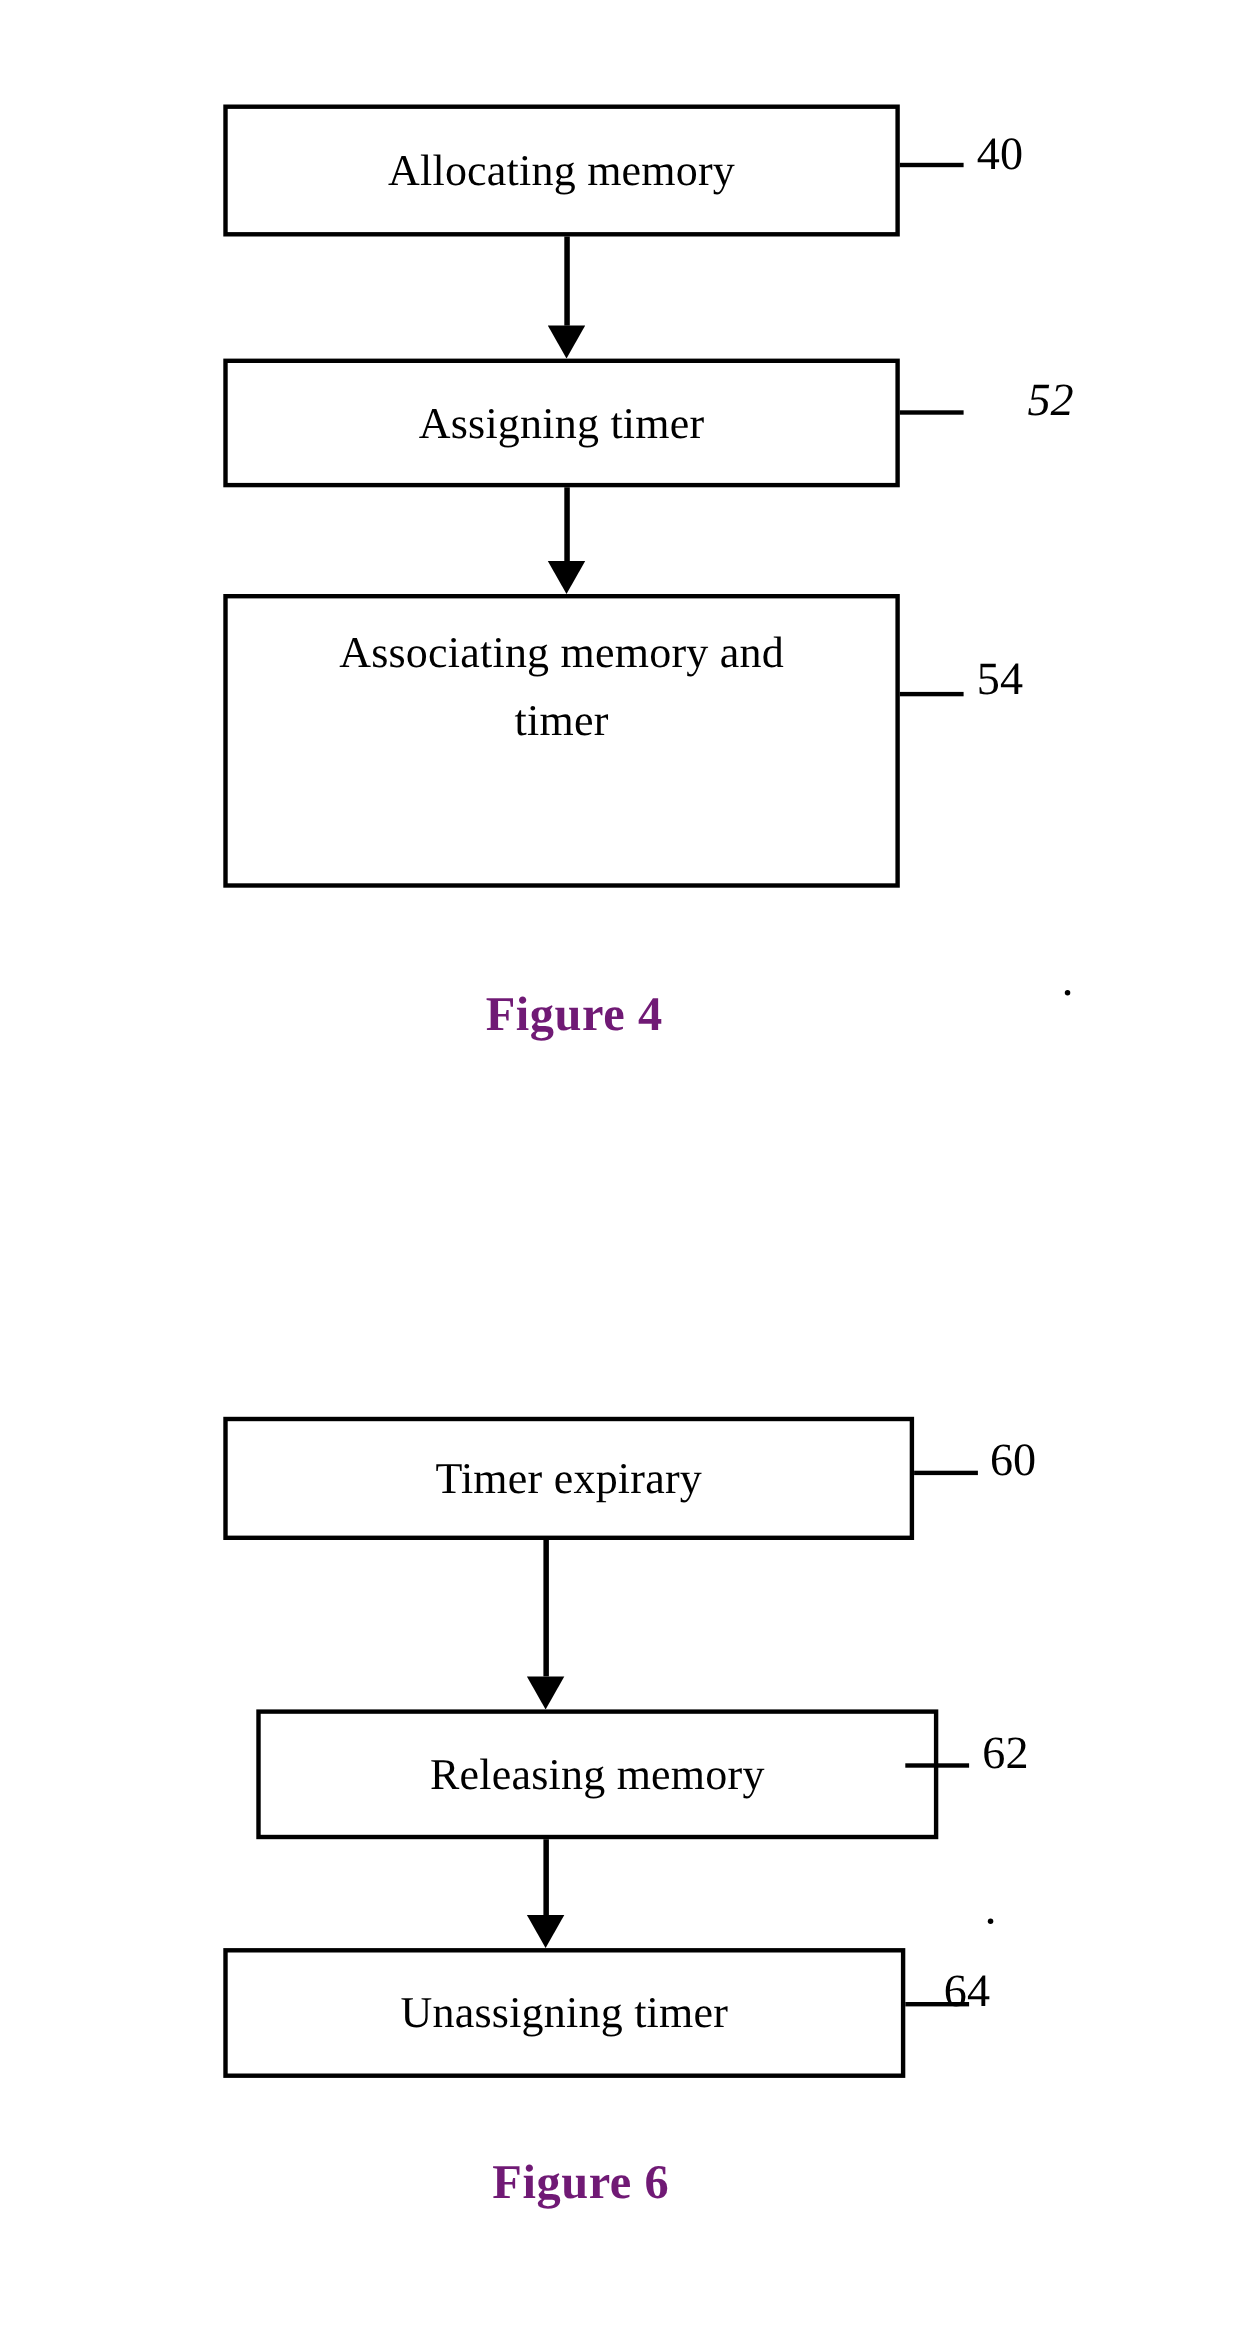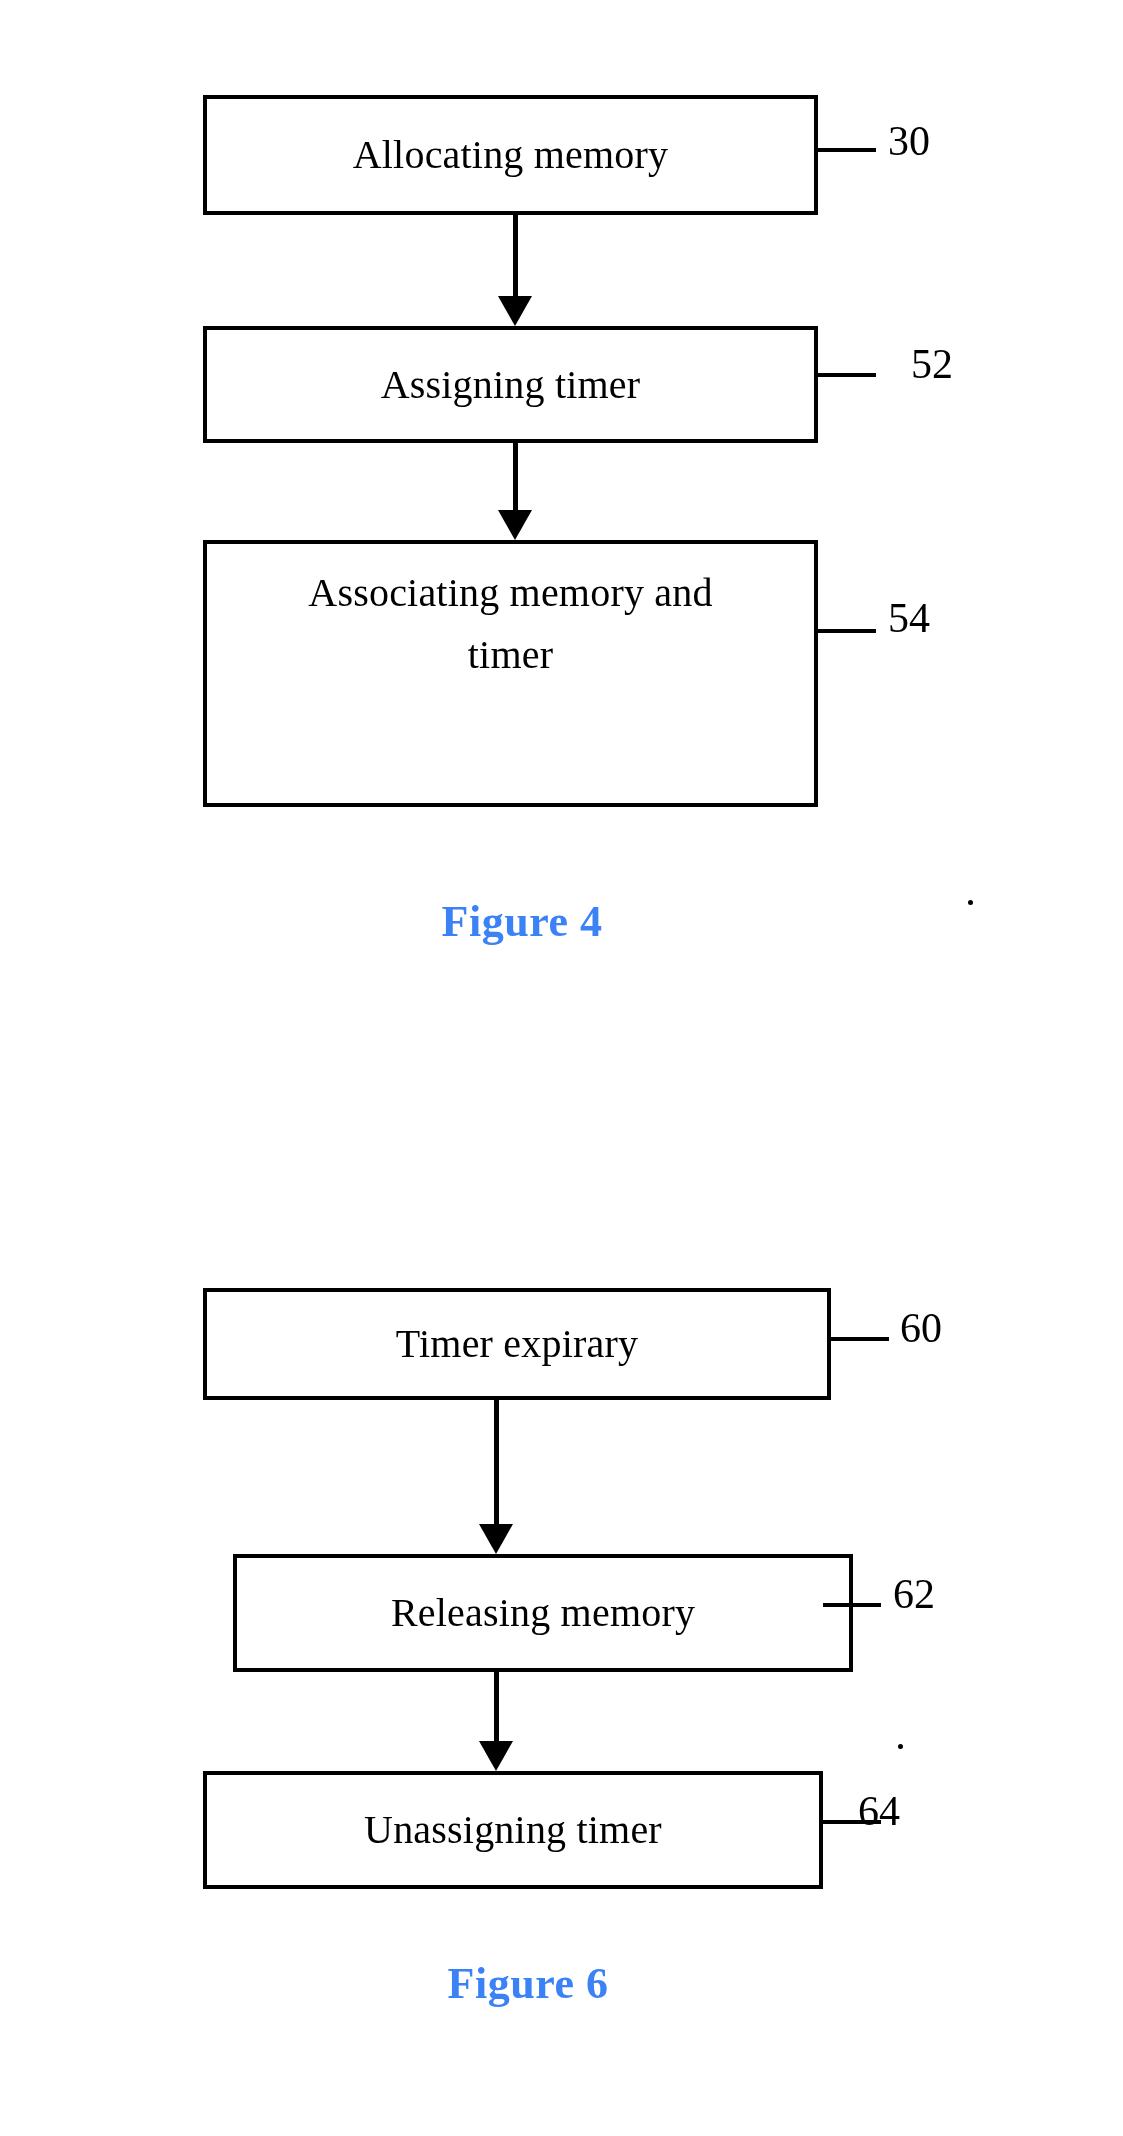--- a/index.html
+++ b/index.html
@@ -91,21 +91,21 @@
   }
 
   
   .fig-caption {
     position: absolute;
     font-family: "Liberation Serif", "DejaVu Serif", serif;
     font-weight: bold;
     font-size: 44px;
     line-height: 1;
     letter-spacing: 0.5px;
-    color: #3b82f6;
+    color: #701a75;
     white-space: nowrap;
     text-align: center;
   }
 
   
   .speck {
     position: absolute;
     background: #000000;
     border-radius: 50%;
   }
@@ -114,32 +114,32 @@
 <body>
 
 <div class="page">
 
   <div>
 
     <div class="proc-box" style="left:203px; top:95px; width:615px; height:120px;">
       <div class="proc-label">Allocating memory</div>
     </div>
     <div class="leader" style="left:818px; top:148px; width:58px;"></div>
-    <div class="ref-num" style="left:888px; top:120px;">30</div>
+    <div class="ref-num" style="left:888px; top:120px;">40</div>
 
     <div class="connector" style="left:515px; top:215px; height:111px;">
       <div class="shaft" style="height:81px;"></div>
       <div class="head" style="top:81px;"></div>
     </div>
 
     <div class="proc-box" style="left:203px; top:326px; width:615px; height:117px;">
       <div class="proc-label">Assigning timer</div>
     </div>
     <div class="leader" style="left:818px; top:373px; width:58px;"></div>
-    <div class="ref-num" style="left:911px; top:343px;">52</div>
+    <div class="ref-num" style="left:934px; top:343px;font-style:italic;">52</div>
 
     <div class="connector" style="left:515px; top:443px; height:97px;">
       <div class="shaft" style="height:67px;"></div>
       <div class="head" style="top:67px;"></div>
     </div>
 
     <div class="proc-box top-align" style="left:203px; top:540px; width:615px; height:267px; justify-content:flex-start; padding-top:18px;">
       <div class="proc-label">Associating memory and
 timer</div>
     </div>

